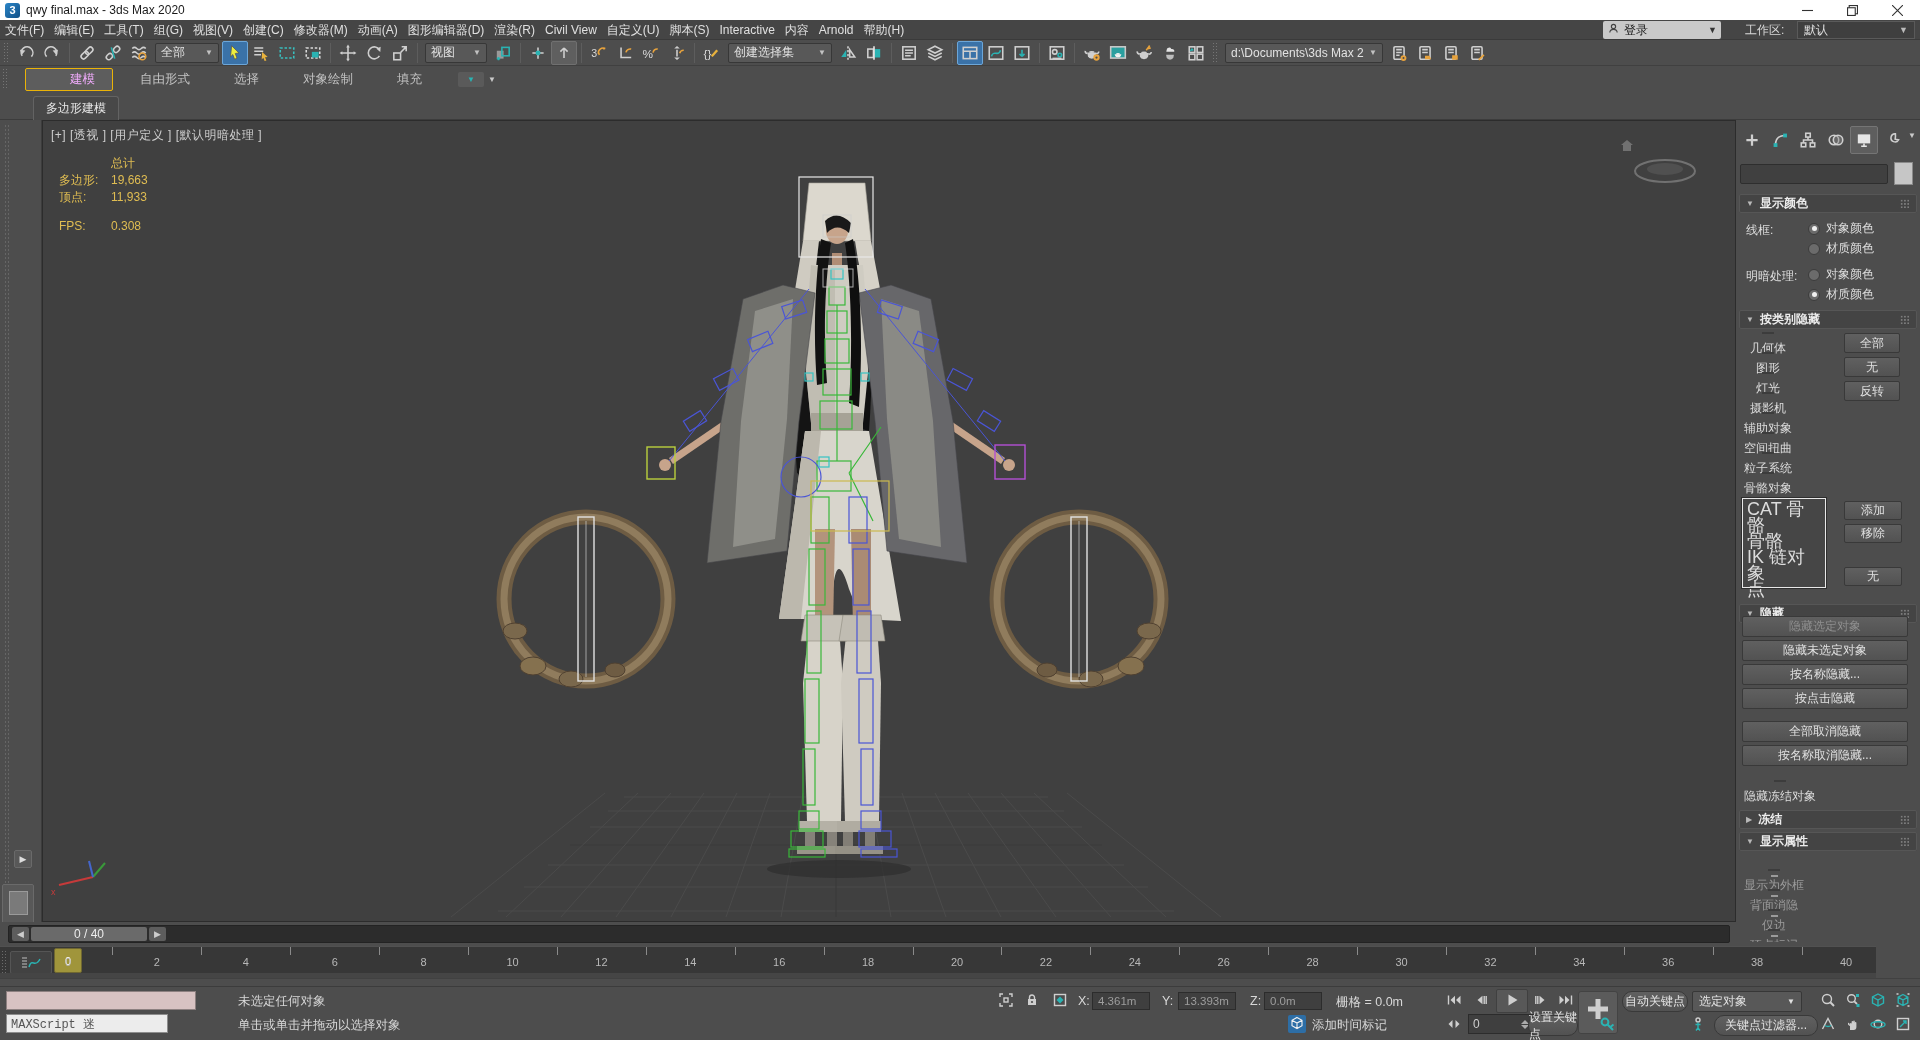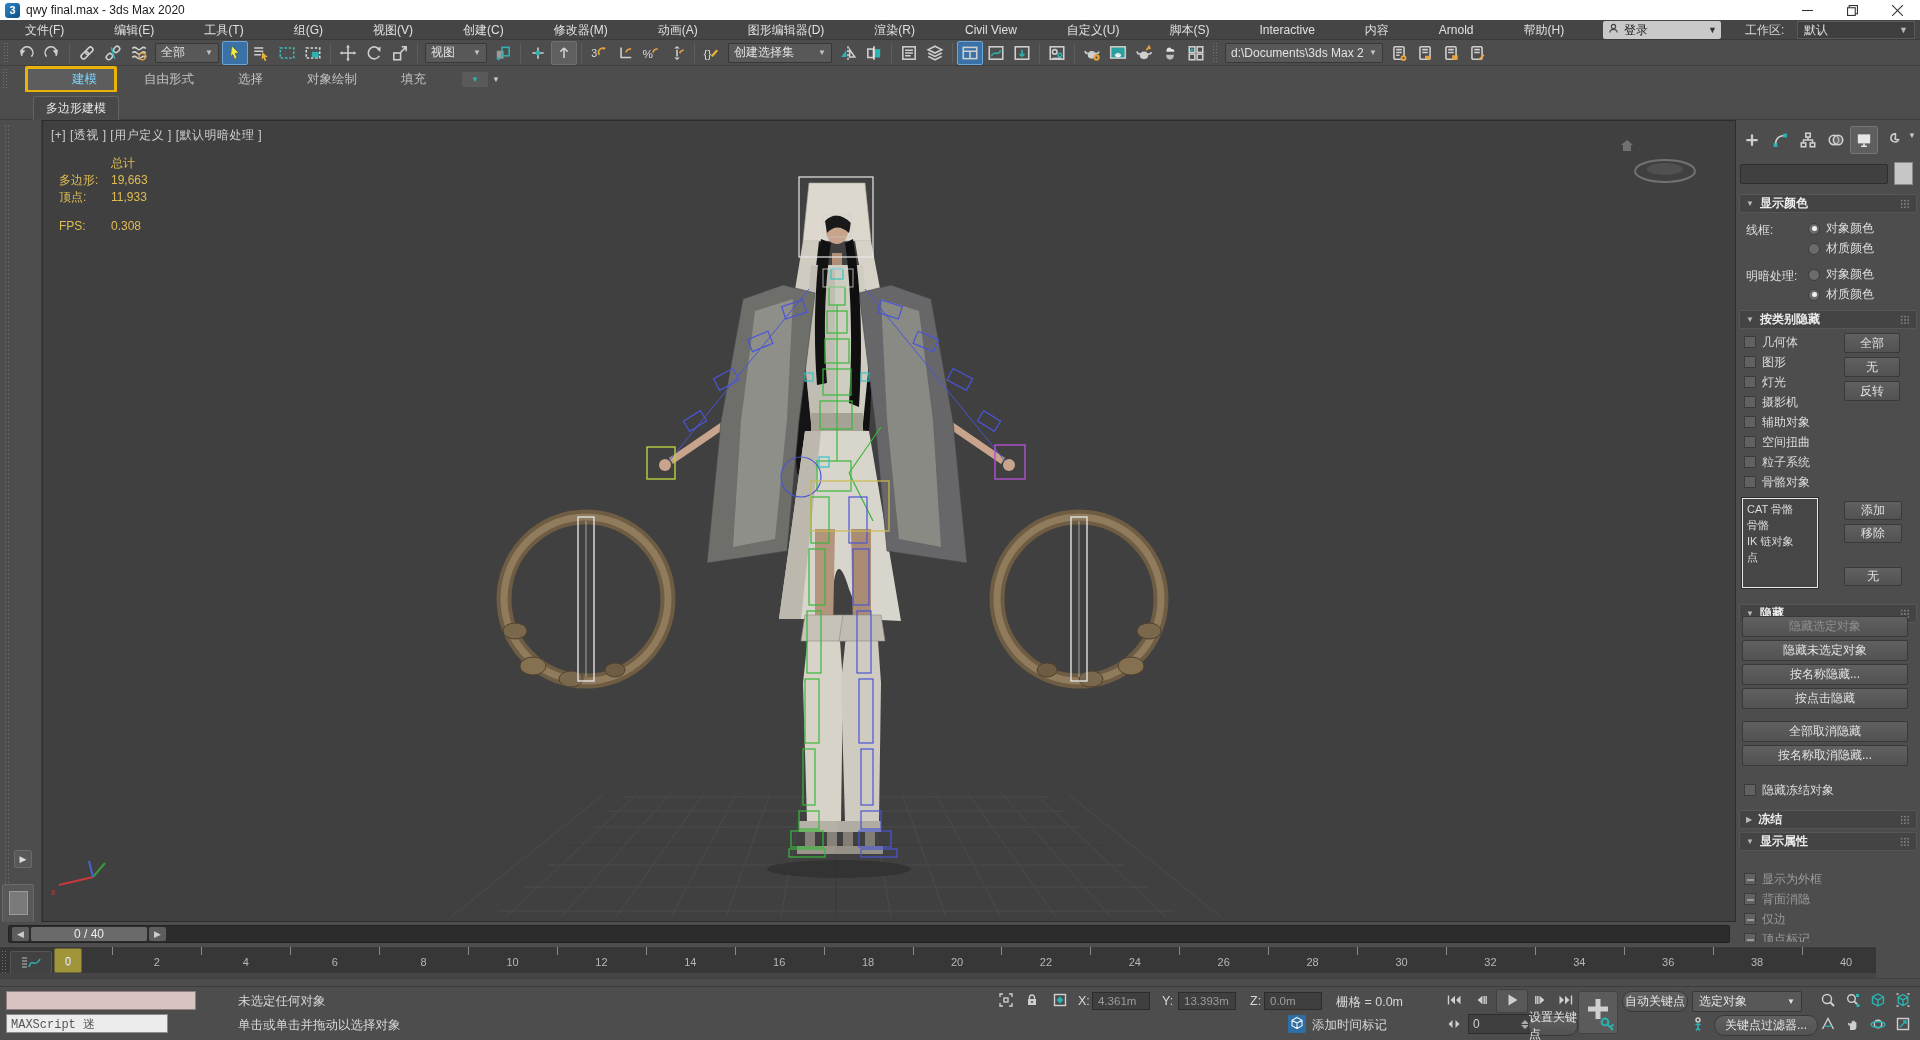--- a/index.html
+++ b/index.html
@@ -9,41 +9,41 @@
 
   
   .titlebar { position:absolute; left:0; top:0; width:1920px; height:20px; background:#ffffff; color:#111; display:flex; align-items:center; }
   .appicon { width:15px; height:15px; margin:0 6px 0 5px; background:linear-gradient(135deg,#2c86c8,#0f4f86); border-radius:3px; color:#fff; font-size:11px; font-weight:bold; display:flex; align-items:center; justify-content:center; }
   .title-text { font-size:12px; color:#1a1a1a; }
   .winbtns { position:absolute; right:0; top:0; height:20px; display:flex; }
   .winbtn { width:45px; height:20px; display:flex; align-items:center; justify-content:center; color:#333; font-size:11px; }
 
   
   .menubar { position:absolute; left:0; top:20px; width:1920px; height:20px; background:#454545; border-bottom:1px solid #3a3a3a; display:flex; align-items:center; }
-  .menu-item { padding:0 25px; line-height:20px; color:#e0e0e0; font-size:12px; cursor:default; }
+  .menu-item { padding:0 5px; line-height:20px; color:#e0e0e0; font-size:12px; cursor:default; }
   .login-box { position:absolute; left:1603px; top:1px; width:118px; height:18px; background:#c9c9c9; border-radius:2px; color:#222; display:flex; align-items:center; padding:0 4px; gap:4px; }
   .login-caret { margin-left:auto; font-size:9px; color:#333; }
   .ws-label { position:absolute; left:1745px; top:2px; color:#d8d8d8; }
   .ws-combo { position:absolute; left:1797px; top:1px; width:118px; height:18px; background:#3f3f3f; border:1px solid #5a5a5a; color:#e0e0e0; display:flex; align-items:center; padding:0 6px; }
   .ws-caret { margin-left:auto; font-size:9px; color:#bbb; }
 
   
   .toolbar { position:absolute; left:0; top:40px; width:1920px; height:26px; background:#4d4d4d; border-bottom:1px solid #404040; display:flex; align-items:center; }
   .tb-grip { width:7px; height:22px; margin:0 3px; background:radial-gradient(#757575 30%, transparent 32%); background-size:3px 3px; }
   .tb-sep { width:1px; height:20px; background:#3a3a3a; border-right:1px solid #5d5d5d; margin:0 4px; }
   .tb-icon { width:26px; height:24px; display:flex; align-items:center; justify-content:center; border-radius:2px; border:1px solid transparent; }
   .tb-icon.active { background:#3a72a8; border-color:#6ca6d8; }
   .tb-icon.pressed { background:#5f5f5f; border-color:#707070; }
   .combo { height:20px; background:#585858; border:1px solid #373737; border-radius:2px; color:#e2e2e2; display:flex; align-items:center; padding:0 5px; margin:0 3px; }
   .combo .caret { margin-left:auto; font-size:8px; color:#c2c2c2; padding-left:5px; }
 
   
   .ribbon { position:absolute; left:0; top:66px; width:1920px; height:26px; background:#4d4d4d; display:flex; align-items:center; }
   .rib-tab { padding:2px 17px; margin:0 5px; color:#c3c3c3; font-size:12.5px; }
-  .rib-tab.active { background:#5d5d5d; border:3px solid #eab308; border-radius:2px; color:#7dd3fc;padding-left:44px; }
+  .rib-tab.active { background:#5d5d5d; border:1px solid #eab308; border-radius:2px; color:#f0abfc;padding-left:44px; }
   .rib-dd { width:26px; height:15px; background:#5a5a5a; border-radius:2px; margin-left:14px; display:flex; align-items:center; justify-content:center; color:#2ab3b3; font-size:8px; }
   .rib-dd2 { color:#c9c9c9; font-size:8px; margin-left:4px; }
   .ribbon2 { position:absolute; left:0; top:92px; width:1920px; height:28px; background:#4d4d4d; border-bottom:1px solid #3c3c3c; }
   .poly-tab { position:absolute; left:33px; top:4px; height:24px; padding:3px 12px; background:#484848; border:1px solid #636363; border-bottom:none; border-radius:3px 3px 0 0; color:#e6e6e6; }
 
   
   .leftstrip { position:absolute; left:0; top:120px; width:42px; height:802px; background:#4d4d4d; border-right:1px solid #3c3c3c; }
   .ls-grip { position:absolute; left:4px; top:4px; width:6px; height:794px; background:radial-gradient(#6b6b6b 30%, transparent 32%); background-size:3px 4px; opacity:.8; }
   .ls-arrow { position:absolute; left:14px; top:730px; width:18px; height:18px; background:#585858; border:1px solid #6a6a6a; border-radius:2px; color:#ddd; font-size:9px; display:flex; align-items:center; justify-content:center; }
   .ls-panel { position:absolute; left:2px; top:764px; width:32px; height:40px; background:#585858; border:1px solid #6a6a6a; border-radius:2px; }
@@ -65,29 +65,29 @@
   .cp-tab-caret { color:#c9c9c9; font-size:8px; align-self:flex-start; margin-top:3px; }
   .cp-combo { position:absolute; left:4px; top:44px; width:148px; height:20px; background:#404040; border:1px solid #2e2e2e; border-radius:2px; }
   .cp-swatch { position:absolute; left:158px; top:42px; width:19px; height:23px; background:#c6c6c6; border:1px solid #8a8a8a; }
   .rollout { position:absolute; left:3px; width:178px; height:19px; background:#444444; border:1px solid #565656; border-radius:2px; color:#ececec; font-weight:bold; font-size:12px; display:flex; align-items:center; padding:0 6px; gap:6px; }
   .rollout .arr { font-size:8px; color:#b9b9b9; }
   .rollout .grip { margin-left:auto; width:10px; height:9px; background:radial-gradient(#7d7d7d 35%, transparent 37%); background-size:3.3px 3.3px; }
   .cp-label { position:absolute; color:#dedede; font-size:12px; }
   .radio-row { position:absolute; display:flex; align-items:center; gap:6px; color:#dedede; }
   .radio { width:12px; height:12px; border-radius:50%; background:#6b6b6b; border:1px solid #3c3c3c; position:relative; }
   .radio.sel::after { content:""; position:absolute; left:2.5px; top:2.5px; width:5px; height:5px; border-radius:50%; background:#f0f0f0; }
-  .chk-row { display:flex; align-items:center; gap:6px; height:20px; color:#dcdcdc; }
+  .chk-row { display:flex; align-items:center; gap:6px; height:20px; color:#dcdcdc;flex-direction:column; }
   .chk { width:12px; height:12px; background:#616161; border:1px solid #3c3c3c; position:relative; }
   .chk.dash::after { content:""; position:absolute; left:2px; top:5px; width:7px; height:2px; background:#9a9a9a; }
   .cp-btn { background:linear-gradient(#606060,#525252); border:1px solid #393939; border-radius:2px; color:#e0e0e0; font-size:12px; display:flex; align-items:center; justify-content:center; }
   .cp-btn.disabled { color:#8f8f8f; }
   .hbc-items { position:absolute; left:8px; top:212px; }
   .hbc-buttons { position:absolute; left:108px; top:213px; display:flex; flex-direction:column; gap:4px; }
   .hbc-buttons .cp-btn { width:56px; height:20px; }
-  .cp-list { position:absolute; left:6px; top:378px; width:76px; height:90px; background:#464646; border:1px solid #e8e8e8; outline:1px solid #2e2e2e; color:#dcdcdc; padding:2px 4px; line-height:16px; font-size:11px; }
+  .cp-list { position:absolute; left:6px; top:378px; width:84px; height:90px; background:#464646; border:1px solid #e8e8e8; outline:1px solid #2e2e2e; color:#dcdcdc; padding:2px 4px; line-height:16px; font-size:18px; }
   .cp-list-btns { position:absolute; left:108px; top:381px; display:flex; flex-direction:column; }
   .cp-list-btns .cp-btn { width:58px; height:19px; margin-bottom:4px; }
   .hide-btns { position:absolute; left:6px; top:496px; width:166px; }
   .hide-btns .cp-btn { width:166px; height:21px; margin-bottom:3px; }
   .dp-items { position:absolute; left:8px; top:749px; color:#9a9a9a; }
   .dp-items .chk-row { color:#9a9a9a; }
 
   
   .timeslider { position:absolute; left:0; top:922px; width:1736px; height:24px; background:#4d4d4d; }
   .ts-track { position:absolute; left:8px; top:3px; width:1722px; height:18px; background:#2c2c2c; border:1px solid #232323; border-radius:2px; }

